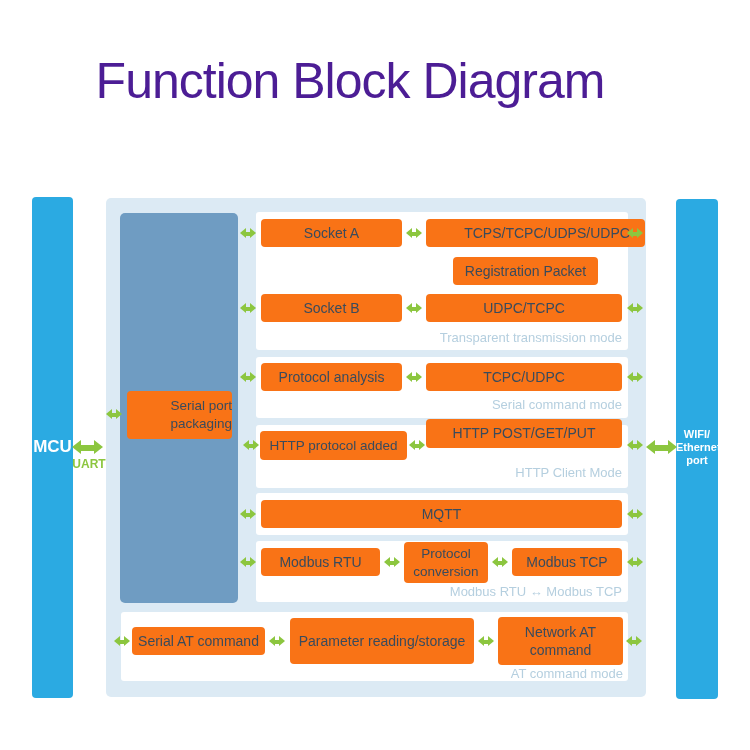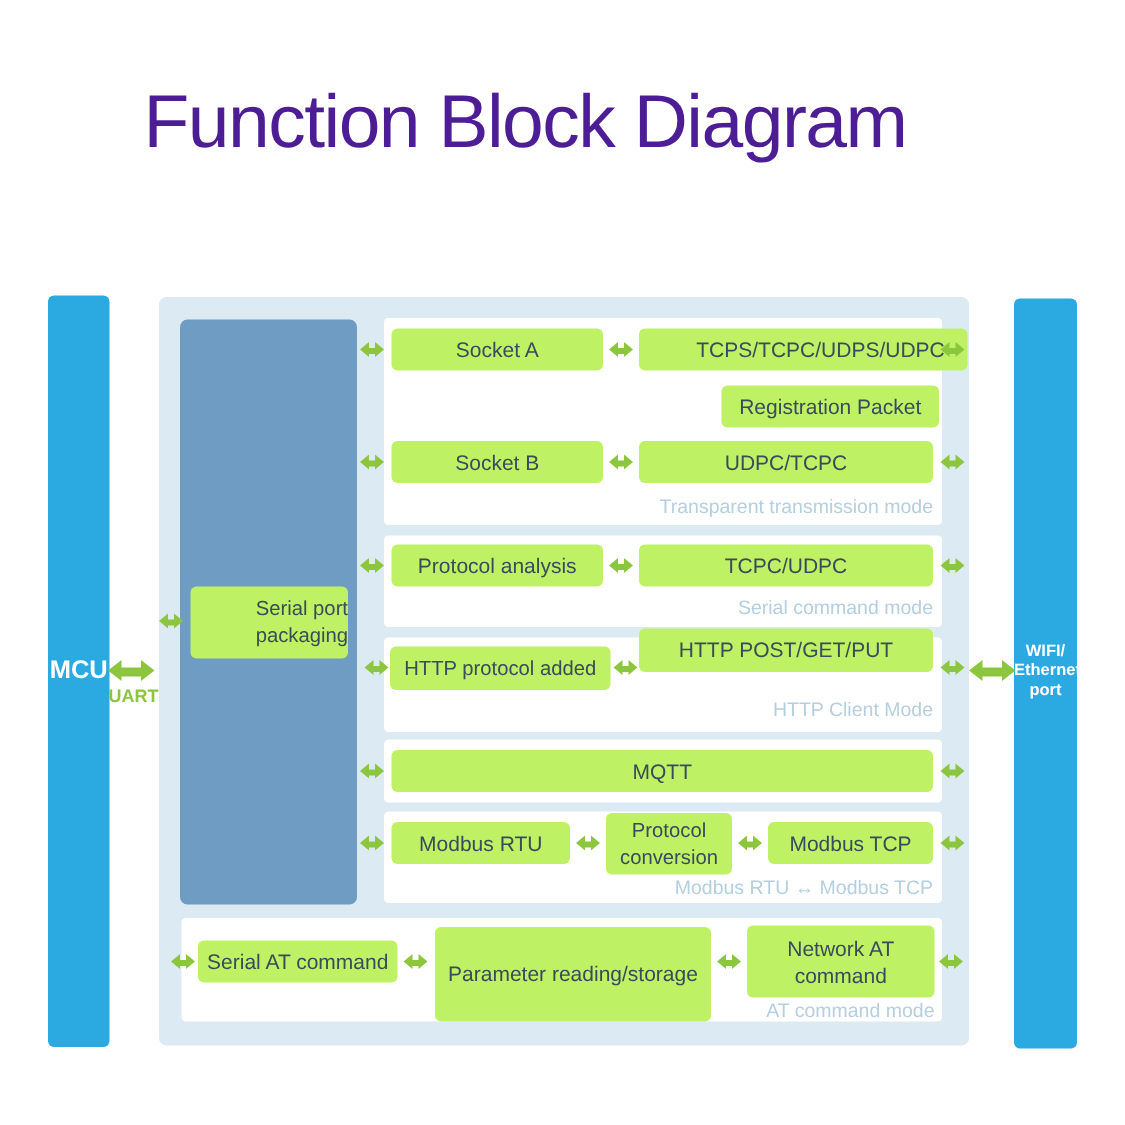--- a/index.html
+++ b/index.html
@@ -11,21 +11,21 @@
 
   .vbar{position:absolute;width:41px;background:#2baae2;border-radius:4px;}
   .vbar-label{position:absolute;color:#ffffff;font-weight:bold;text-align:center;}
 
   .container{position:absolute;left:106px;top:198px;width:540px;height:499px;
              background:#dceaf4;border-radius:5px;}
   .dark-block{position:absolute;left:120px;top:213px;width:118px;height:390px;
               background:#6f9cc2;border-radius:5px;}
   .panel{position:absolute;background:#ffffff;border-radius:3px;}
 
-  .box{position:absolute;background:#bef264;border-radius:4px;
+  .box{position:absolute;background:#f97316;border-radius:4px;
        display:flex;align-items:center;justify-content:center;text-align:center;
        font-size:14px;color:#3a4b5c;line-height:1.3;}
   .box.small{font-size:13.5px;}
 
   .mode-label{position:absolute;font-size:13px;color:#b5cfdf;text-align:right;white-space:nowrap;}
 
   .darrow{position:absolute;width:16px;height:11px;
           background:linear-gradient(#8cc63f,#8cc63f) center / calc(100% - 10px) 4px no-repeat;}
   .darrow::before,.darrow::after{content:"";position:absolute;top:0;width:0;height:0;}
   .darrow::before{left:0;border:5.5px solid transparent;border-left:0;border-right:6px solid #8cc63f;}
@@ -64,21 +64,21 @@
   <div class="dark-block"></div>
   <div class="darrow" style="left:106px;top:409px;"></div>
   <div class="box small" style="left:127px;top:391px;width:105px;height:48px;text-align:right;">Serial port packaging</div>
 
   <div class="panel" style="left:256px;top:212px;width:372px;height:138px;"></div>
   <div class="darrow" style="left:240px;top:228px;"></div>
   <div class="box" style="left:261px;top:219px;width:141px;height:28px;">Socket A</div>
   <div class="darrow" style="left:406px;top:228px;"></div>
   <div class="box" style="left:426px;top:219px;width:196px;height:28px;padding-left:23px;">TCPS/TCPC/UDPS/UDPC</div>
   <div class="darrow" style="left:627px;top:228px;"></div>
-  <div class="box" style="left:453px;top:257px;width:145px;height:28px;margin-left:28px;">Registration Packet</div>
+  <div class="box" style="left:453px;top:257px;width:145px;height:28px;">Registration Packet</div>
   <div class="darrow" style="left:240px;top:303px;"></div>
   <div class="box" style="left:261px;top:294px;width:141px;height:28px;">Socket B</div>
   <div class="darrow" style="left:406px;top:303px;"></div>
   <div class="box" style="left:426px;top:294px;width:196px;height:28px;">UDPC/TCPC</div>
   <div class="darrow" style="left:627px;top:303px;"></div>
   <div class="mode-label" style="right:128px;top:330px;">Transparent transmission mode</div>
 
   <div class="panel" style="left:256px;top:357px;width:372px;height:61px;"></div>
   <div class="darrow" style="left:240px;top:372px;"></div>
   <div class="box" style="left:261px;top:363px;width:141px;height:28px;">Protocol analysis</div>
@@ -107,19 +107,19 @@
   <div class="box small" style="left:404px;top:542px;width:84px;height:41px;">Protocol conversion</div>
   <div class="darrow" style="left:492px;top:557px;"></div>
   <div class="box" style="left:512px;top:548px;width:110px;height:28px;">Modbus TCP</div>
   <div class="darrow" style="left:627px;top:557px;"></div>
   <div class="mode-label" style="right:128px;top:584px;">Modbus RTU ↔ Modbus TCP</div>
 
   <div class="panel" style="left:121px;top:612px;width:507px;height:69px;"></div>
   <div class="darrow" style="left:114px;top:636px;"></div>
   <div class="box" style="left:132px;top:627px;width:133px;height:28px;">Serial AT command</div>
   <div class="darrow" style="left:269px;top:636px;"></div>
-  <div class="box" style="left:290px;top:618px;width:184px;height:63px;">Parameter reading/storage</div>
+  <div class="box" style="left:290px;top:618px;width:184px;height:46px;">Parameter reading/storage</div>
   <div class="darrow" style="left:478px;top:636px;"></div>
   <div class="box" style="left:498px;top:617px;width:125px;height:48px;padding:0 18px;box-sizing:border-box;">Network AT command</div>
   <div class="darrow" style="left:626px;top:636px;"></div>
   <div class="mode-label" style="right:127px;top:666px;">AT command mode</div>
 
 </div>
 
 </body></html>

